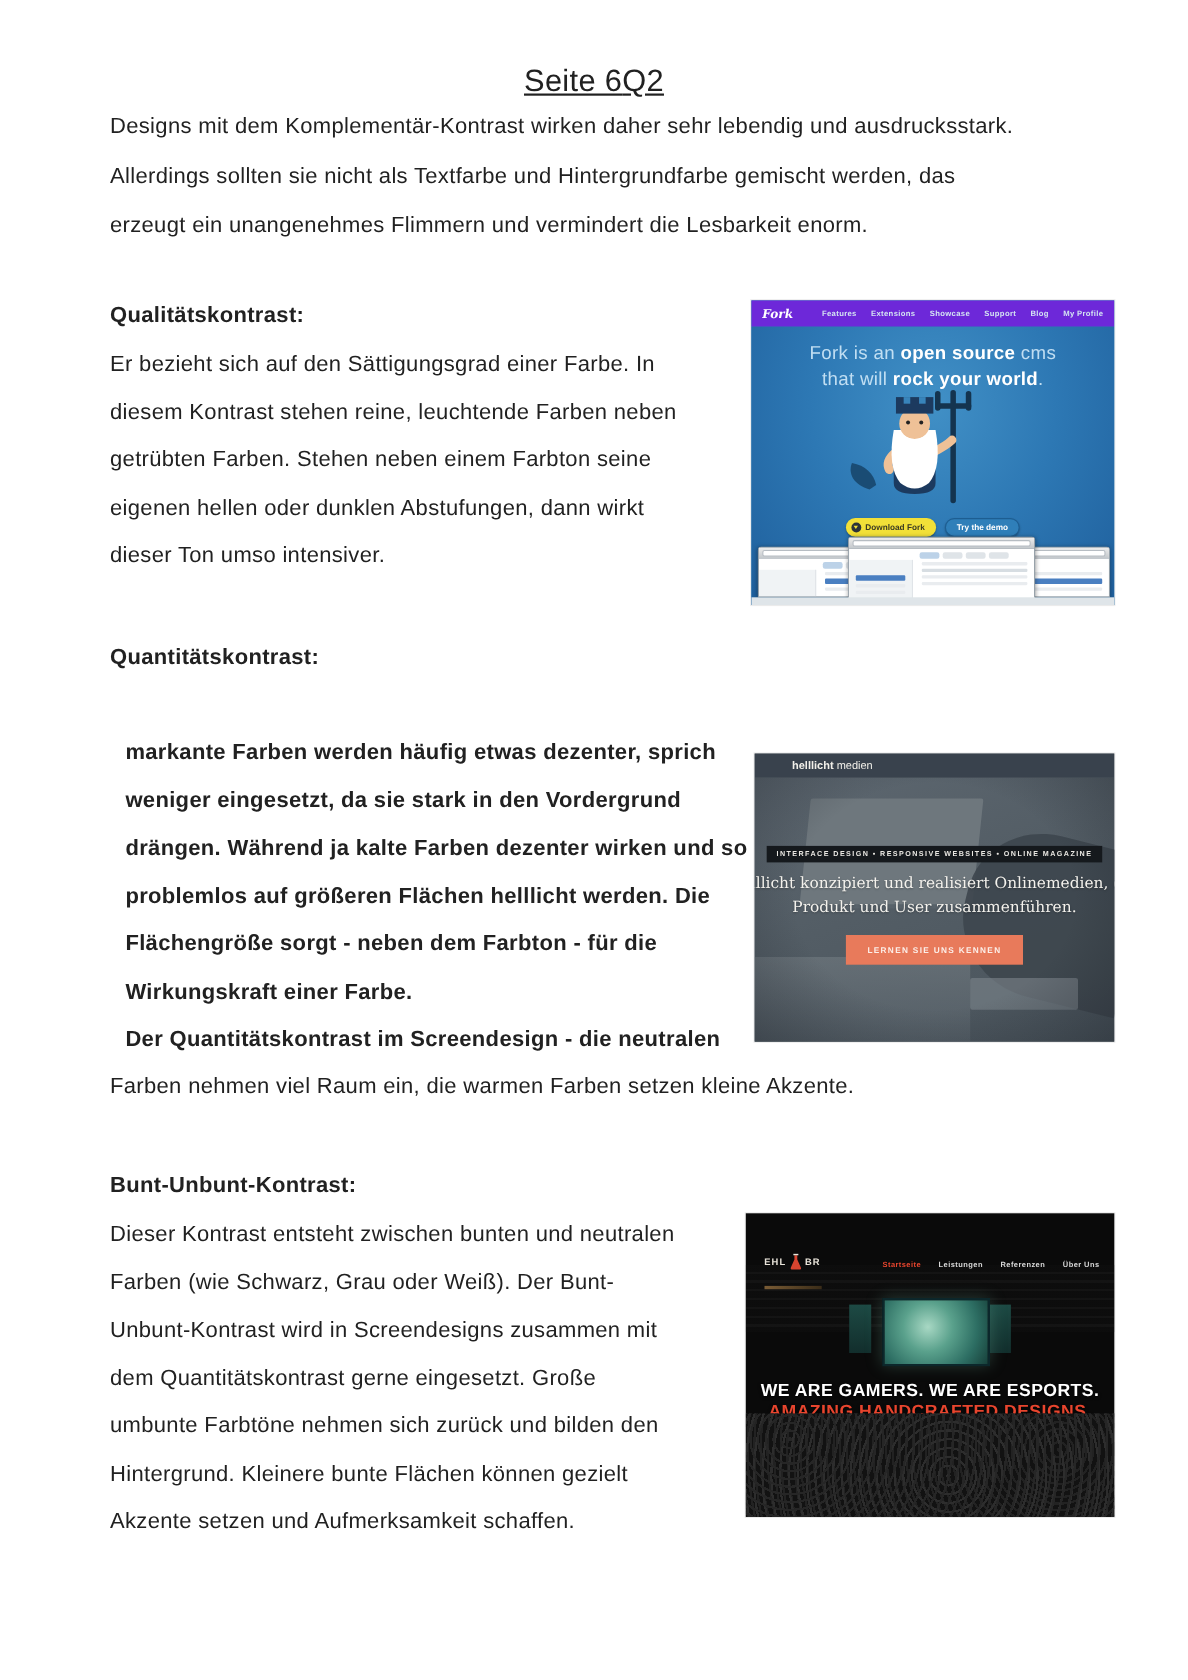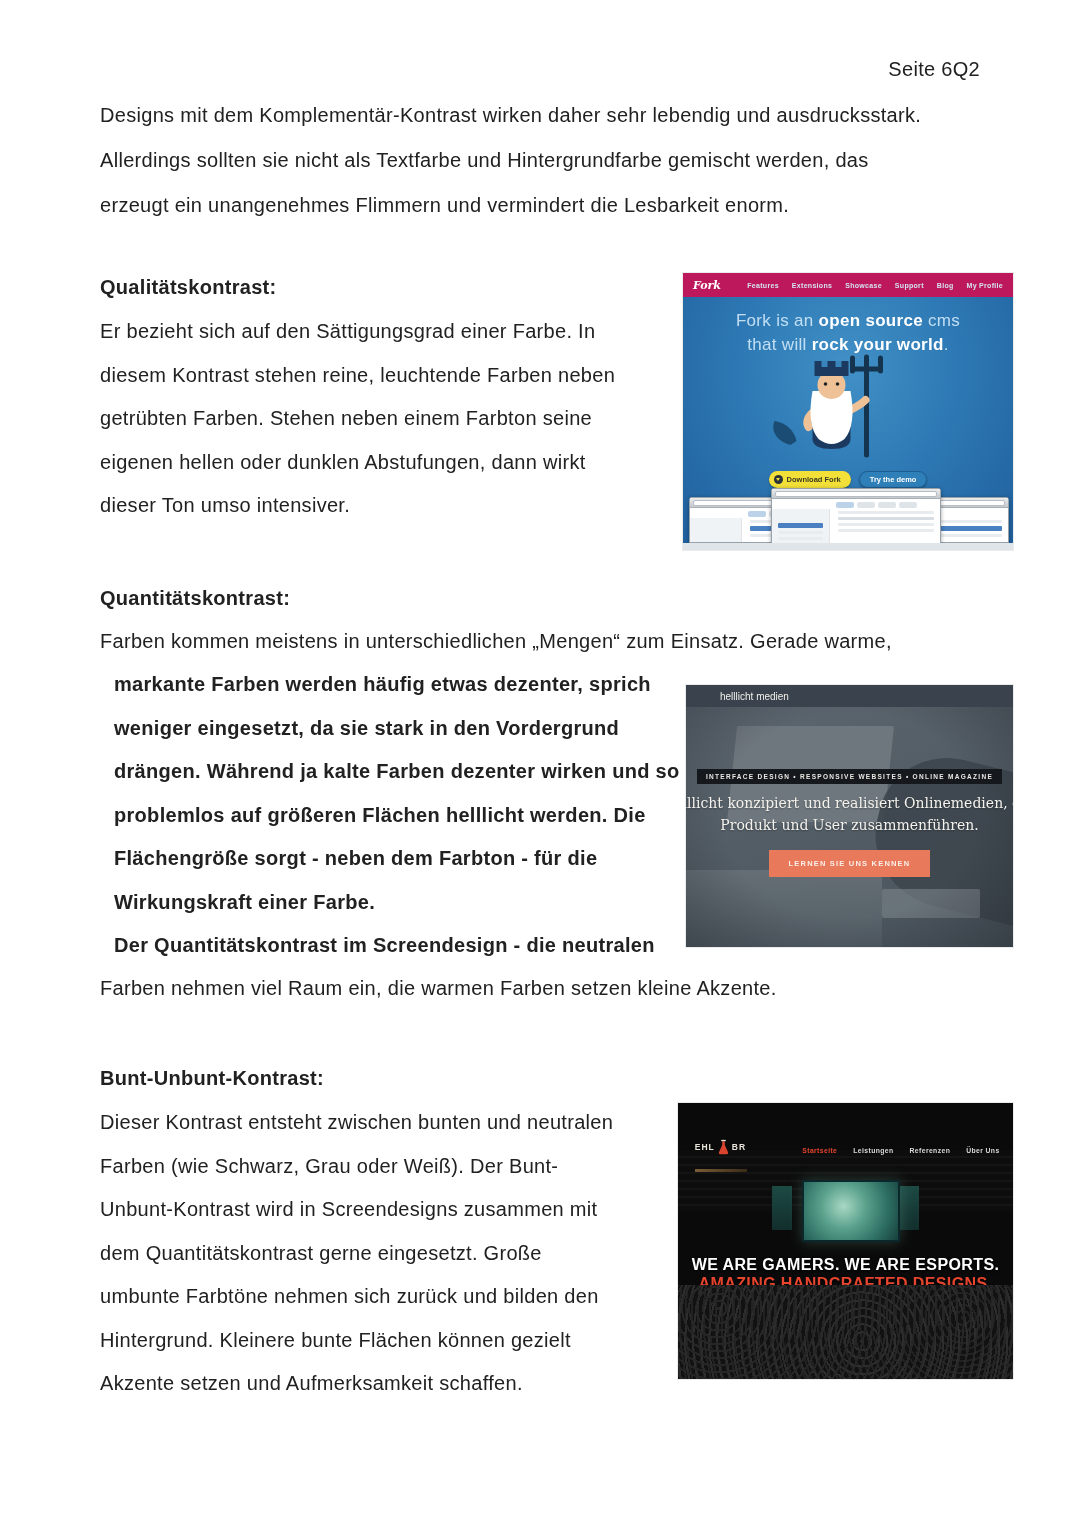--- a/index.html
+++ b/index.html
@@ -5,39 +5,39 @@
   html,body{margin:0;padding:0;background:#fff;}
   .page{position:relative;width:1080px;height:1527px;background:#ffffff;overflow:hidden;
         font-family:"Liberation Sans",sans-serif;color:#212121;}
   .doc-text{font-size:20px;letter-spacing:0.3px;}
   .line{height:43.5px;display:flex;align-items:center;white-space:pre;}
   .intro .line{height:45px;}
   .heading{font-weight:bold;}
   .abs{position:absolute;}
 
   
-  #header-row{top:58px;left:100px;width:880px;display:flex;justify-content:flex-end;font-size:20px;}
+  #header-row{top:58px;left:100px;width:880px;display:flex;justify-content:center;font-size:28px;text-decoration:underline;}
 
   
   #intro{top:93px;left:100px;text-align:center;}
   #q1-heading{top:266px;left:100px;}
   #q1-lines{top:310px;left:100px;}
   #q2-heading{top:577px;left:100px;}
   #q2-lead{top:620px;left:100px;}
   #q2-lines{top:663px;left:114px;font-weight:bold;}
   #q2-closing{top:967px;left:100px;}
   #q3-heading{top:1057px;left:100px;}
   #q3-lines{top:1101px;left:100px;text-align:right;}
 
   
   .card{position:absolute;overflow:hidden;box-shadow:0 0 0 1px rgba(0,0,0,0.08);}
 
   
   #fork-card{top:273px;left:683px;width:330px;height:277px;background:#2d78b4;}
-  .fork-nav{height:24px;background:#be185d;display:flex;align-items:center;padding:0 10px;justify-content:space-between;}
+  .fork-nav{height:24px;background:#6d28d9;display:flex;align-items:center;padding:0 10px;justify-content:space-between;}
   .fork-logo{font-family:"DejaVu Serif",serif;font-style:italic;font-weight:bold;color:#fff;font-size:11px;}
   .fork-nav-items{display:flex;gap:13px;}
   .fork-nav-item{font-size:7px;font-weight:bold;color:#d4e4f2;letter-spacing:0.3px;}
   .fork-hero{position:absolute;top:24px;left:0;right:0;bottom:0;
              background:radial-gradient(ellipse at 50% 28%, #4190c6 0%, #2d78b4 48%, #1f5f9c 100%);}
   .fork-headline{margin-top:12px;text-align:center;font-size:17px;line-height:1.4;letter-spacing:0.3px;color:rgba(213,236,250,0.88);}
   .fork-headline b{color:#ffffff;font-weight:bold;}
   .fork-mascot{position:absolute;left:50%;top:50px;transform:translateX(-57%);}
   .fork-buttons{position:absolute;top:174px;width:100%;display:flex;justify-content:center;gap:8px;}
   .btn-download{display:flex;align-items:center;gap:4px;background:#f2e038;border-radius:9px;height:17px;
@@ -56,21 +56,21 @@
   .fw-tab{width:18px;background:#dfe4e8;border-radius:2px;}
   .fw-tab.on{background:#bcd2e8;}
   .fw-row{height:3px;background:#e9ecef;margin:3px 6px 0 6px;border-radius:1px;}
   .fw-blue{height:5px;background:#4a7fc1;margin:3px 6px 0 6px;border-radius:1px;}
   .fw-side{position:absolute;left:0;top:10px;bottom:0;width:34%;background:#f0f3f5;border-right:1px solid #e0e4e8;}
 
   
   #hl-card{top:685px;left:686px;width:327px;height:262px;background:#4a545c;}
   .hl-topbar{height:22px;background:#39424d;display:flex;align-items:center;padding:0 8px;}
   .hl-logo{font-size:10px;color:#f2f0ea;}
-  .hl-logo b{font-weight:normal;padding-left:26px;}
+  .hl-logo b{font-weight:bold;padding-left:26px;}
   .hl-photo{position:absolute;top:22px;left:0;right:0;bottom:0;
             background:linear-gradient(160deg,#5d6770 0%,#535d65 45%,#49535b 100%);}
   .hl-laptop{position:absolute;left:14%;top:8%;width:48%;height:40%;background:#6e777d;transform:skewX(-6deg);border-radius:2px;box-shadow:0 4px 0 #59636b;}
   .hl-desk{position:absolute;left:0;bottom:0;width:60%;height:32%;background:linear-gradient(#757e84,#5a646c);opacity:0.55;}
   .hl-hand{position:absolute;right:-6%;top:22%;width:48%;height:62%;background:#3e464e;border-radius:45% 0 0 48%;transform:rotate(14deg);opacity:0.92;}
   .hl-keys{position:absolute;right:10%;bottom:12%;width:30%;height:12%;background:#7d868c;opacity:0.6;border-radius:2px;}
   .hl-vignette{position:absolute;inset:0;background:radial-gradient(ellipse at 50% 45%, rgba(0,0,0,0) 55%, rgba(25,30,37,0.38) 100%);}
   .hl-content{position:absolute;top:22px;left:0;right:0;bottom:0;display:flex;flex-direction:column;align-items:center;}
   .hl-badge{margin-top:62px;background:#15191d;color:#e9e7e2;font-size:6.5px;font-weight:bold;letter-spacing:1.3px;padding:4px 9px;white-space:nowrap;}
   .hl-headline{margin-top:9px;text-align:center;font-family:"DejaVu Serif",serif;font-size:14px;line-height:1.55;color:#f4f2ed;text-shadow:0 1px 2px rgba(0,0,0,0.3);white-space:nowrap;}
@@ -228,21 +228,20 @@
                 <div class="fw-row"></div>
               </div>
           </div>
         </div>
         <div class="fork-floor"></div>
       </div>
     </div>
   </div>
 
   <div class="abs doc-text line heading" id="q2-heading">Quantitätskontrast:</div>
-  <div class="abs doc-text line" id="q2-lead">Farben kommen meistens in unterschiedlichen „Mengen“ zum Einsatz. Gerade warme,</div>
   <div class="abs doc-text" id="q2-lines">
 
   <div class="line">markante Farben werden häufig etwas dezenter, sprich</div>
       <div class="line">weniger eingesetzt, da sie stark in den Vordergrund</div>
       <div class="line">drängen. Während ja kalte Farben dezenter wirken und so</div>
       <div class="line">problemlos auf größeren Flächen helllicht werden. Die</div>
       <div class="line">Flächengröße sorgt - neben dem Farbton - für die</div>
       <div class="line">Wirkungskraft einer Farbe.</div>
       <div class="line">Der Quantitätskontrast im Screendesign - die neutralen</div>
     </div>

